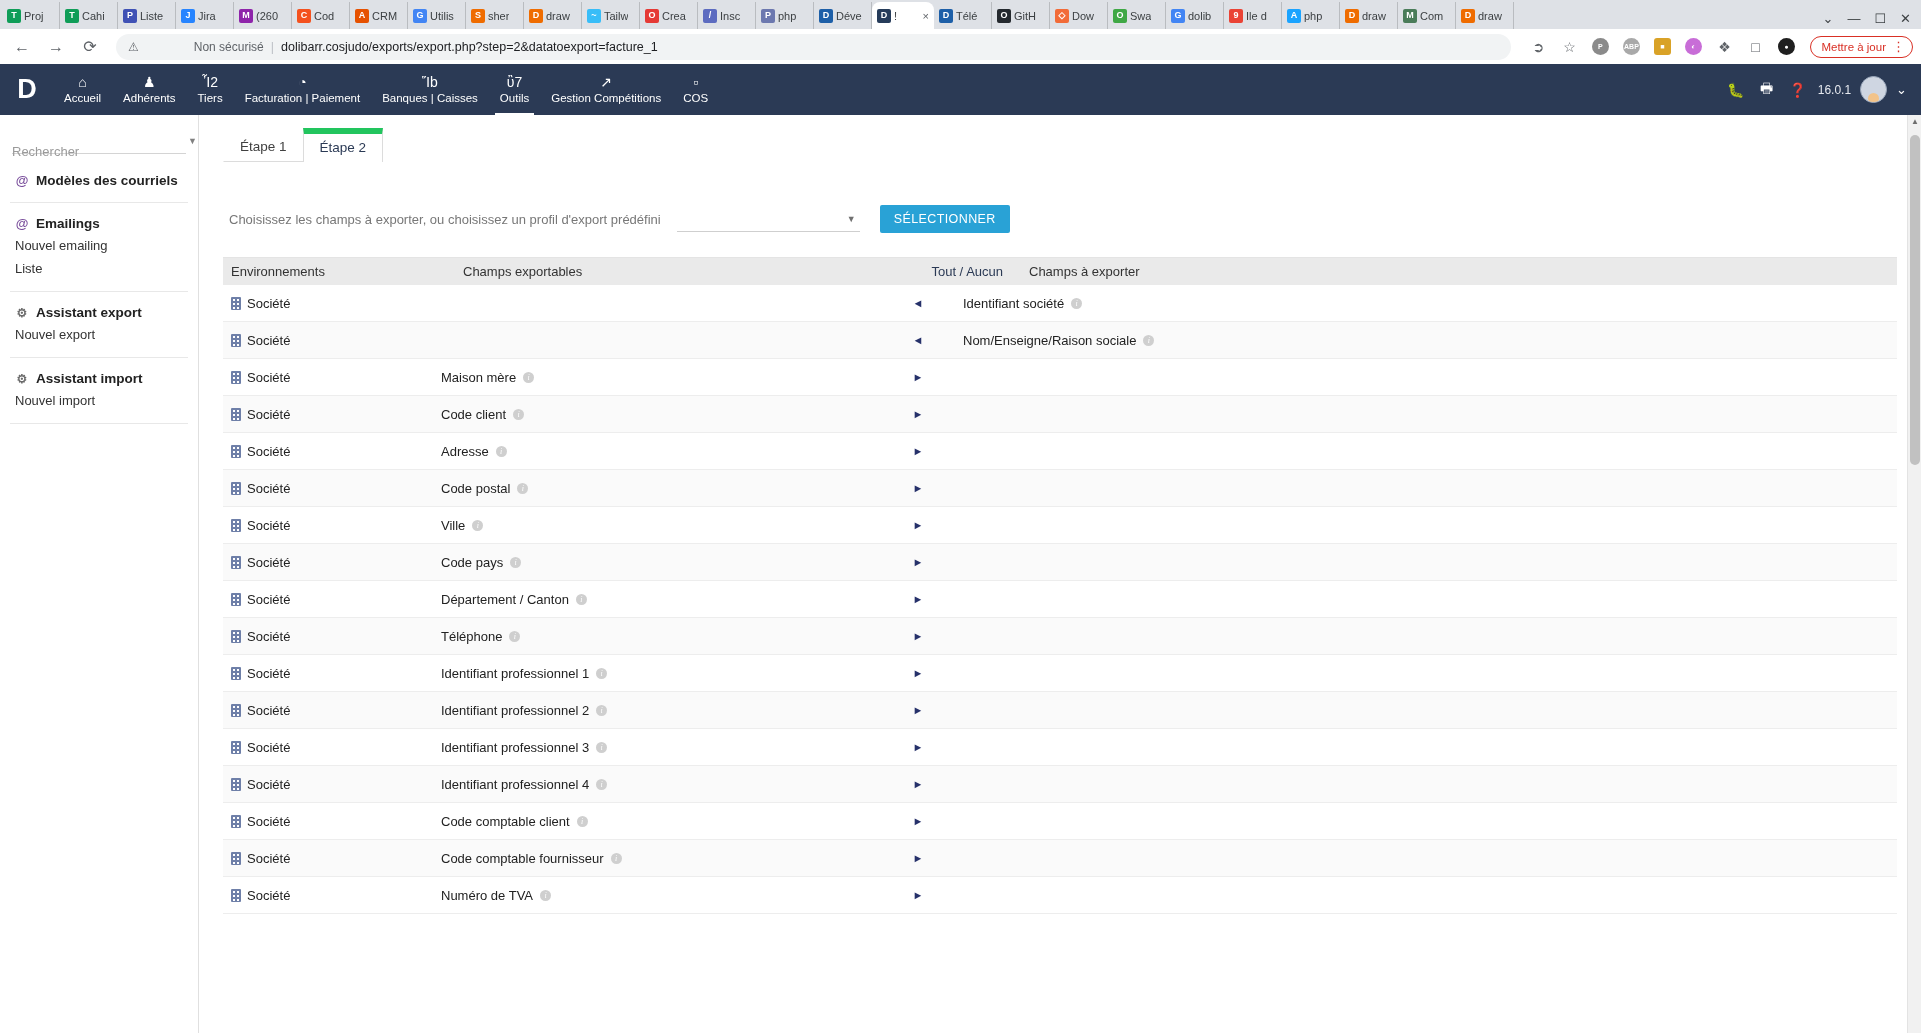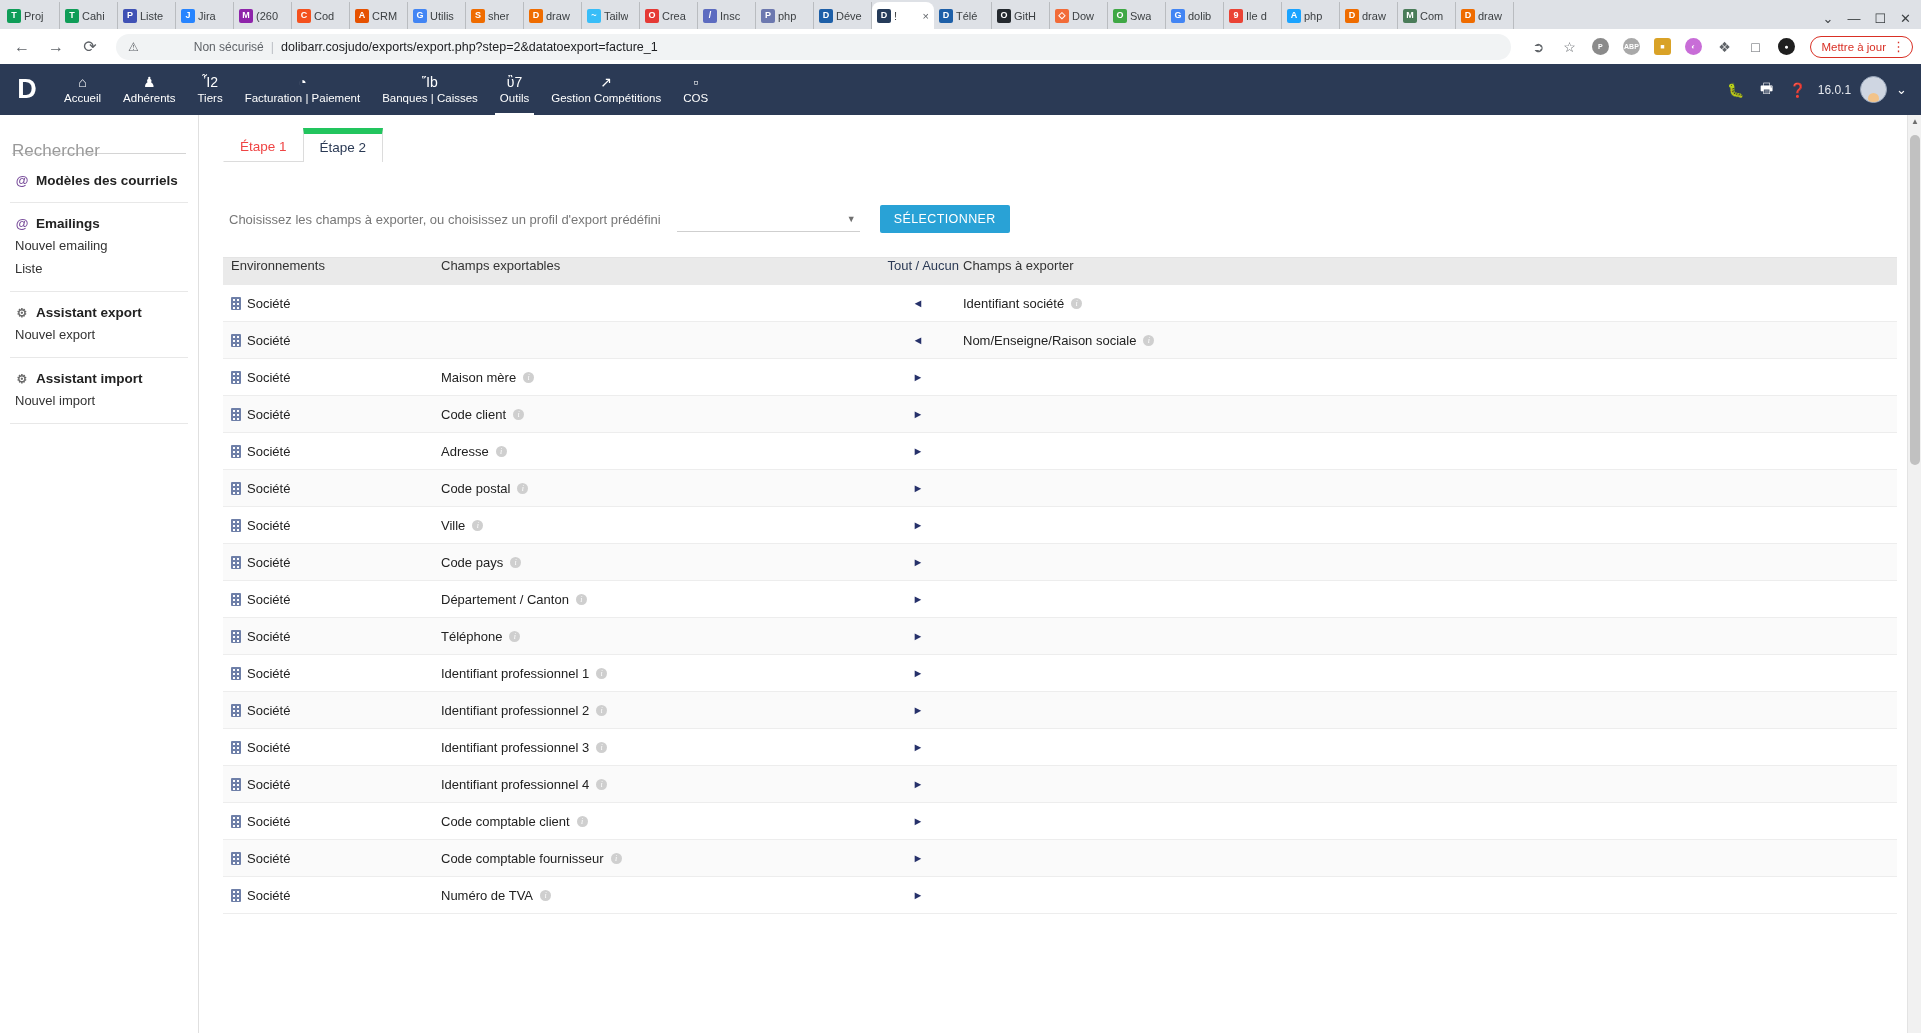--- a/index.html
+++ b/index.html
@@ -115,21 +115,21 @@
   
   .sidebar {
     width: 199px; flex: 0 0 199px; background: #ffffff;
     border-right: 1px solid #e0e0e0; padding: 0;
   }
   .search-box {
     margin: 14px 12px 0 12px; border-bottom: 1px solid #d4d4d4;
     display: flex; align-items: center; height: 25px;
   }
   .search-box input {
-    border: none; outline: none; flex: 1; font-size: 17px;
+    border: none; outline: none; flex: 1; font-size: 13px;
     color: #3b82f6; font-family: "Liberation Sans", sans-serif; background: transparent; margin-top: 20px;
   }
   .search-box input::placeholder { color: #9a9a9a; }
   .search-box .caret { color: #808080; font-size: 9px; padding-right: 2px; }
   .side-group { border-bottom: 1px solid #e8e8e8; padding: 10px 0 11px 0; margin: 0 10px; }
   .side-group:first-of-type { padding-top: 16px; }
   .side-title {
     display: flex; align-items: center; gap: 7px;
     font-size: 13.5px; font-weight: bold; color: #222; padding: 3px 0 3px 5px;
   }
@@ -140,21 +140,21 @@
   }
 
   
   .content { flex: 1; padding: 16px 0 0 0; overflow: hidden; position: relative; }
   .tabs-row { display: flex; align-items: flex-end; padding-left: 24px; height: 31px; }
   .etab {
     padding: 6px 16px 7px; font-size: 13.5px; color: #2b3a55;
     border: 1px solid #dcdcdc; border-bottom: none; background: #fff;
     margin-right: -1px;
   }
-  .etab.inactive { border-color: transparent; border-bottom: 1px solid #dcdcdc; color: #ef4444; }
+  .etab.inactive { border-color: transparent; border-bottom: 1px solid #dcdcdc; color: #404040; }
   .etab.active { border-top: 6px solid #22c55e; position: relative; z-index: 2; }
 
   .info-table { margin: 0 24px 0 24px; border-top: 1px solid #e4e4e4; }
   .info-row {
     display: flex; height: 33px; align-items: center;
     border-bottom: 1px solid #ececec; font-size: 13px;
   }
   .info-row .lbl { width: 330px; color: #555; padding-left: 6px; }
   .info-row .val { color: #222; display: flex; align-items: center; gap: 6px; }
   .doc-ico {
@@ -180,22 +180,22 @@
   .profile-select .caret { font-size: 9px; color: #707070; }
   .btn-select {
     margin-left: 16px; background: #29a2d6; color: #ffffff;
     font-size: 12.5px; letter-spacing: .4px; padding: 7px 14px;
     border: none; border-radius: 2px; font-family: "Liberation Sans", sans-serif;
   }
 
   
   .data-table { margin: 23px 24px 0 24px; border-top: 1px solid #e4e4e4; }
   .dt-head {
-    display: flex; background: #eaeaea; height: 27px; align-items: flex-start;
-    font-size: 13px; color: #333;
+    display: flex; background: #eaeaea; height: 27px; align-items: center;
+    font-size: 13px; color: #333; gap: 22px;
   }
   .dt-row {
     display: flex; height: 37px; align-items: center;
     font-size: 13px; color: #222; border-bottom: 1px solid #ededed;
   }
   .dt-row:nth-child(even) { background: #fafafa; }
   .c-env { width: 218px; padding-left: 8px; display: flex; align-items: center; gap: 6px; }
   .c-field { width: 432px; display: flex; align-items: center; gap: 7px; }
   .c-toggle { width: 90px; text-align: center; color: #2b3a55; font-size: 11px; }
   .c-export { flex: 1; display: flex; align-items: center; gap: 7px; }

